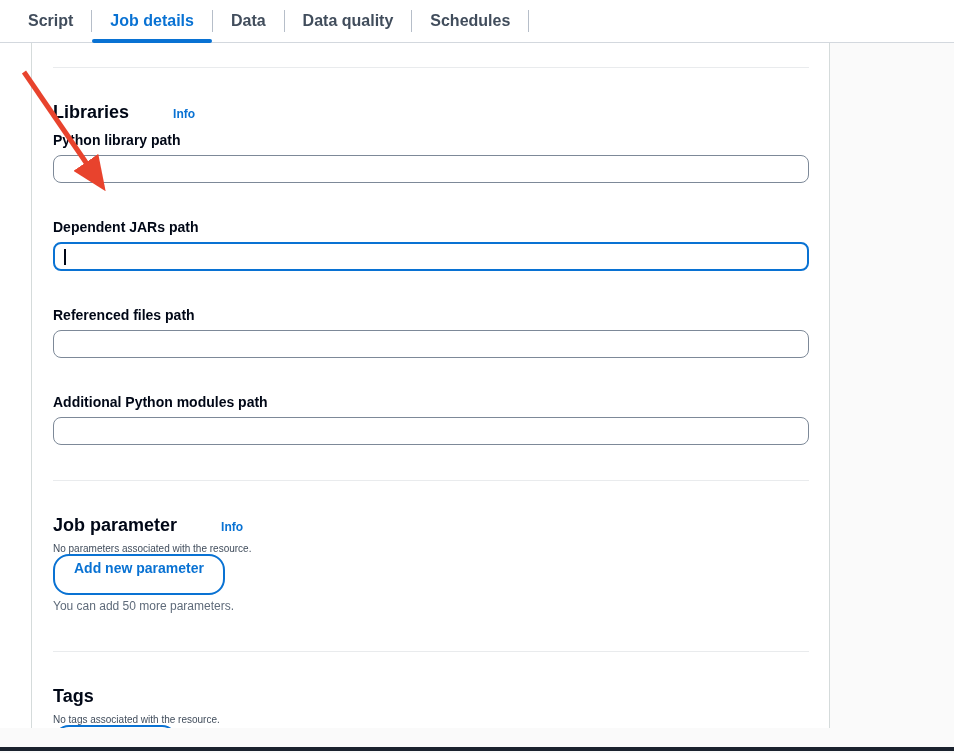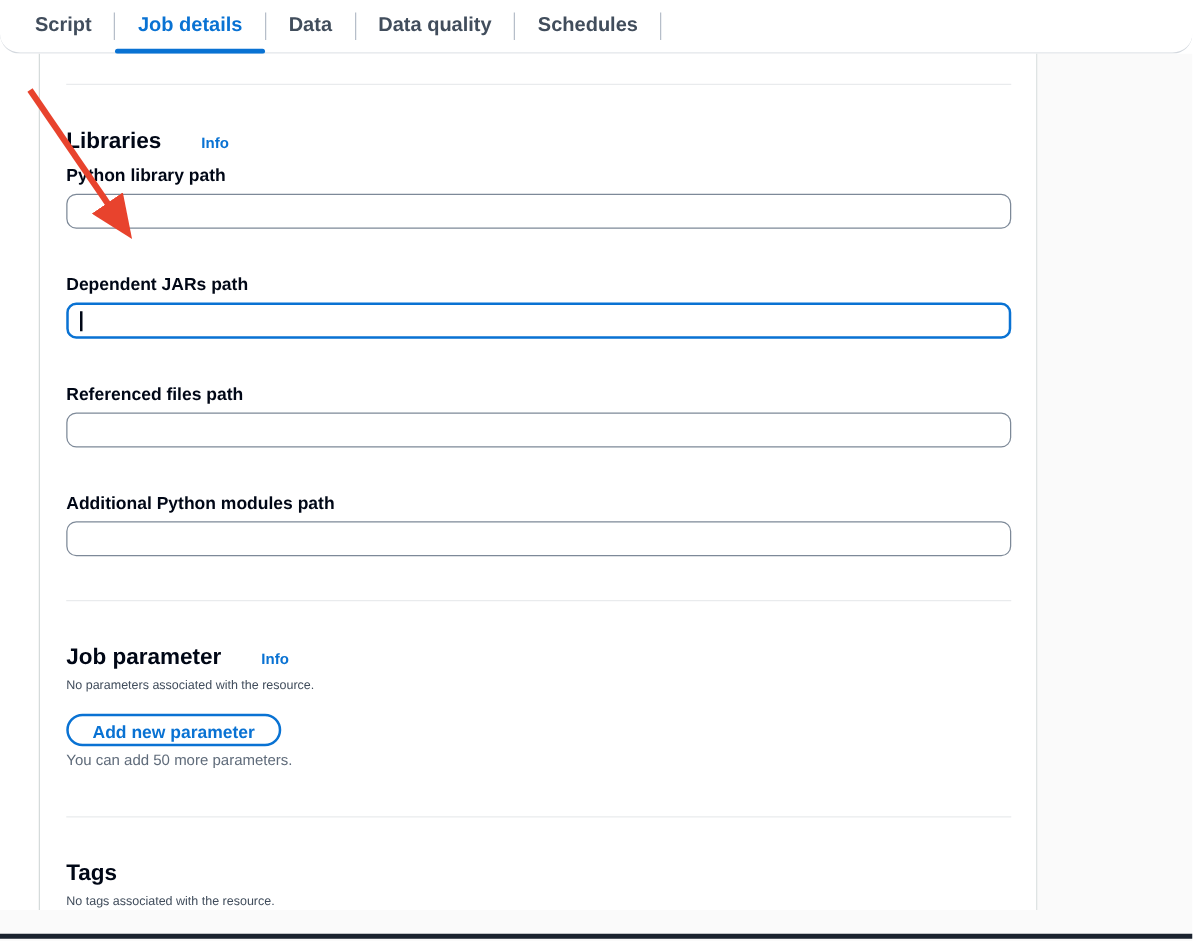--- a/index.html
+++ b/index.html
@@ -15,21 +15,20 @@
   
   .tabbar {
     position: absolute;
     top: 0; left: 0; right: 0;
     height: 43px;
     background: #ffffff;
     border-bottom: 1px solid #d3d8de;
     display: flex;
     align-items: stretch;
     padding-left: 10px;
-    border-radius: 16px;
   }
   .tab {
     display: flex;
     align-items: center;
     padding: 0 18px;
     font-size: 16px;
     font-weight: bold;
     color: #414d5c;
     position: relative;
     cursor: pointer;
@@ -70,21 +69,21 @@
   .divider {
     height: 1px;
     background: #e9ebed;
     margin-top: 24px;
   }
   .divider.mid { margin-top: 35px; }
 
   .section-title-row {
     display: flex;
     align-items: baseline;
-    gap: 1px;
+    gap: 13px;
     margin-top: 34px;
   }
   .section-title {
     font-size: 18px;
     font-weight: bold;
     color: #000716;
   }
   .info-link {
     font-size: 12px;
     font-weight: bold;
@@ -128,29 +127,29 @@
     background: #000716;
   }
 
   .empty-text {
     font-size: 10px;
     color: #414d5c;
     margin-top: 7px;
   }
   .pill-button {
     display: inline-block;
-    margin-top: 17px;
+    margin-top: 0;
     border: 2px solid #0972d3;
     border-radius: 16px;
     background: #ffffff;
     color: #0972d3;
     font-family: "Liberation Sans", sans-serif;
     font-size: 14px;
     font-weight: bold;
-    padding: 4px 19px 2px 19px;
+    padding: 4px 19px 17px 19px;
     cursor: pointer;
     line-height: 16px;
   }
   .helper-text {
     font-size: 12px;
     color: #5f6b7a;
     margin-top: 4px;
   }
 
   

